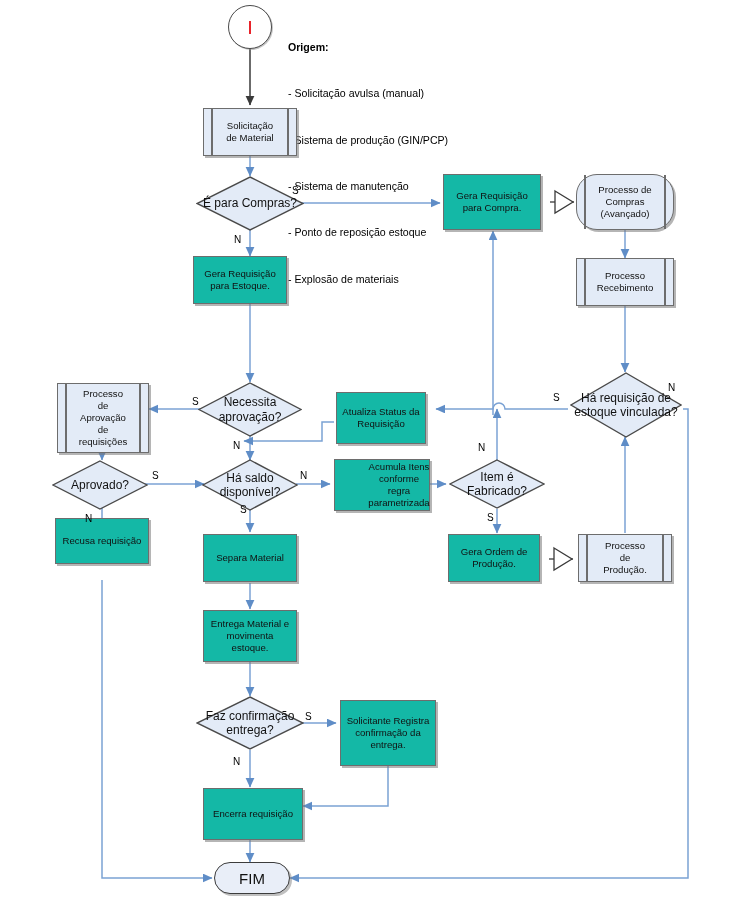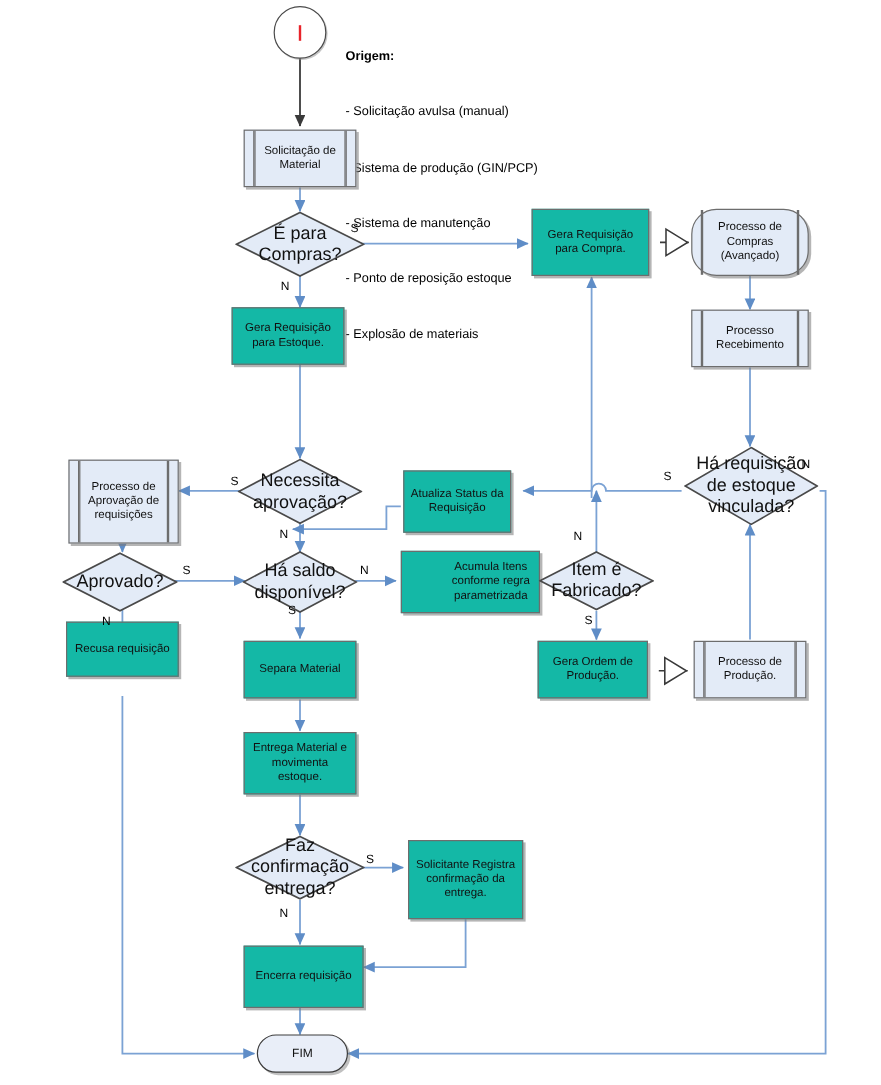--- a/index.html
+++ b/index.html
@@ -14,47 +14,47 @@
     background:#14b8a6;
     border:1.4px solid #6d6d6d;
     box-shadow:2px 2px 0 0 rgba(120,120,120,.55);
     font-size:9.6px;color:#111;line-height:1.25;padding:2px 3px;
   }
   
   .subproc{
     background:#e3ebf7;
     border:1.4px solid #6d6d6d;
     box-shadow:2px 2px 0 0 rgba(120,120,120,.55);
-    font-size:9.6px;color:#111;line-height:1.25;padding:2px 8px;
+    font-size:9.6px;color:#111;line-height:1.25;padding:2px 20px;
   }
   .subproc::before,.subproc::after{
     content:"";position:absolute;top:0;bottom:0;width:0;
     border-left:1.3px solid #6d6d6d;border-right:1.3px solid #6d6d6d;
   }
   .subproc::before{left:7px;}
   .subproc::after{right:7px;}
 
   
   .dec{background:transparent;}
   .dec .dshape{position:absolute;left:0;top:0;width:100%;height:100%;}
-  .dec .dtext{position:relative;z-index:2;font-size:15px;color:#111;line-height:1.2;
+  .dec .dtext{position:relative;z-index:2;font-size:12px;color:#111;line-height:1.2;
     width:100%;text-align:center;}
 
   
   .start{
     border:1.5px solid #4a4a4a;border-radius:50%;background:#ffffff;
     box-shadow:1px 1px 0 0 rgba(140,140,140,.5);
   }
   .start .bar{display:block;width:2px;height:13px;background:#e8232a;}
 
   
   .term{
     background:#e9eef8;border:1.5px solid #3c3c3c;border-radius:18px;
     box-shadow:2px 2px 0 0 rgba(130,130,130,.5);
-    font-size:10px;color:#111;
+    font-size:15px;color:#111;
   }
 
   
   .tri{position:absolute;}
 
   
   .elabel{position:absolute;font-size:10px;color:#000;line-height:1;}
 
   
   .note{position:absolute;font-size:10.6px;color:#000;line-height:1.46;white-space:pre;}
@@ -203,21 +203,21 @@
     <svg class="dshape" viewBox="0 0 96 52" preserveAspectRatio="none">
       <polygon points="48,1 95,26 48,51 1,26" fill="#e3ebf7" stroke="#4a4a4a" stroke-width="1.4"></polygon>
     </svg>
     <span class="dtext">Há saldo disponível?</span>
   </div>
 
   <div class="node proc" style="left:336px;top:392px;width:90px;height:52px;">
     <span>Atualiza Status da Requisição</span>
   </div>
 
-  <div class="node proc" style="left:334px;top:459px;width:116px;height:52px;padding-left:37px;">
+  <div class="node proc" style="left:334px;top:459px;width:96px;height:52px;padding-left:37px;">
     <span>Acumula Itens conforme regra parametrizada</span>
   </div>
 
   <div class="node dec" style="left:449px;top:459px;width:96px;height:50px;">
     <svg class="dshape" viewBox="0 0 96 50" preserveAspectRatio="none">
       <polygon points="48,1 95,25 48,49 1,25" fill="#e3ebf7" stroke="#4a4a4a" stroke-width="1.4"></polygon>
     </svg>
     <span class="dtext">Item é Fabricado?</span>
   </div>
 

